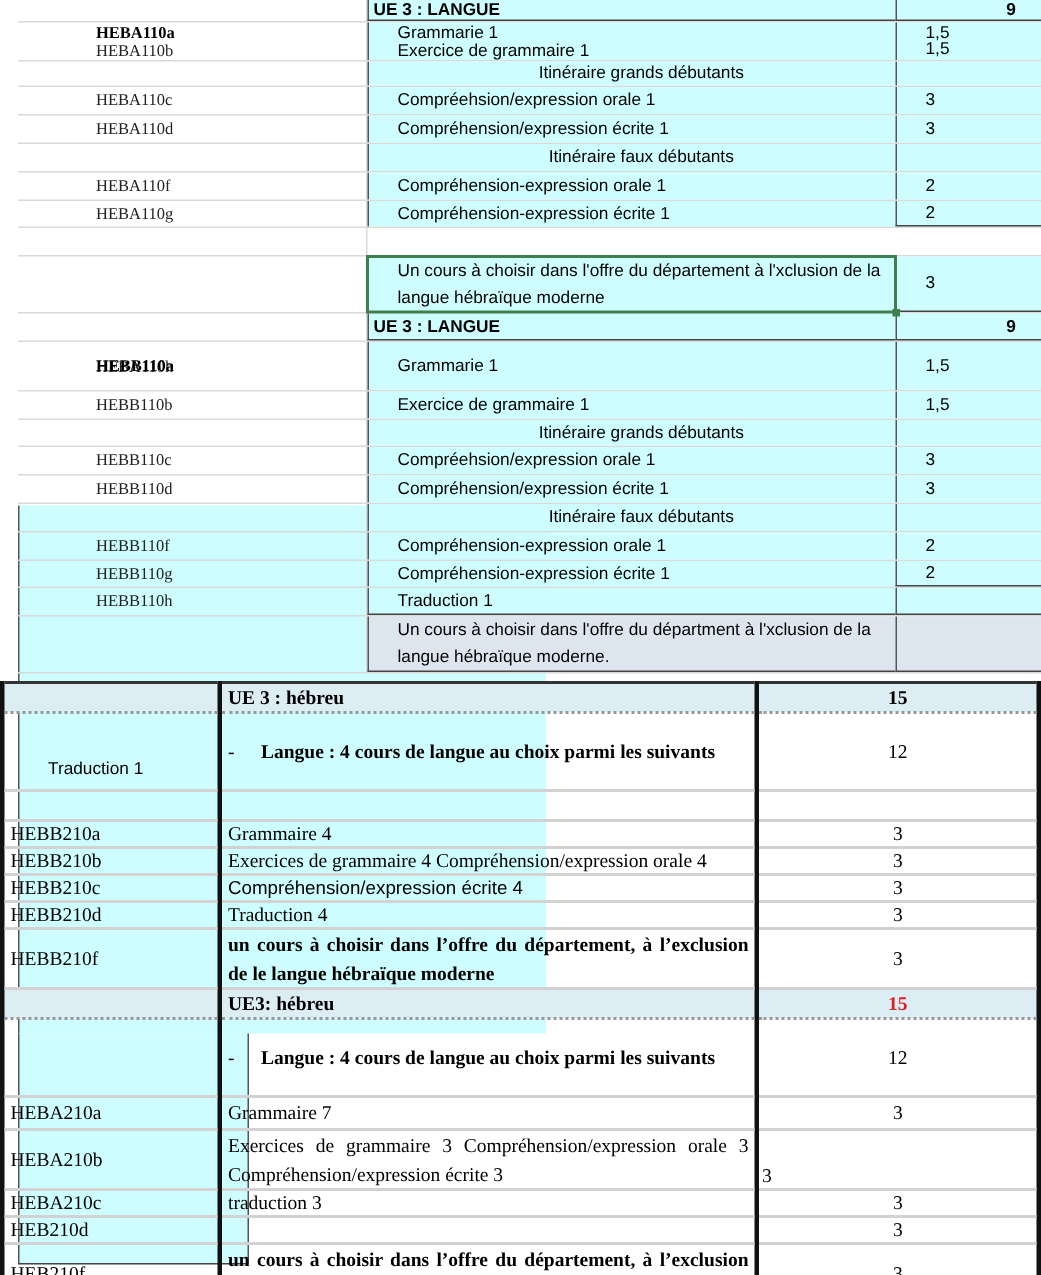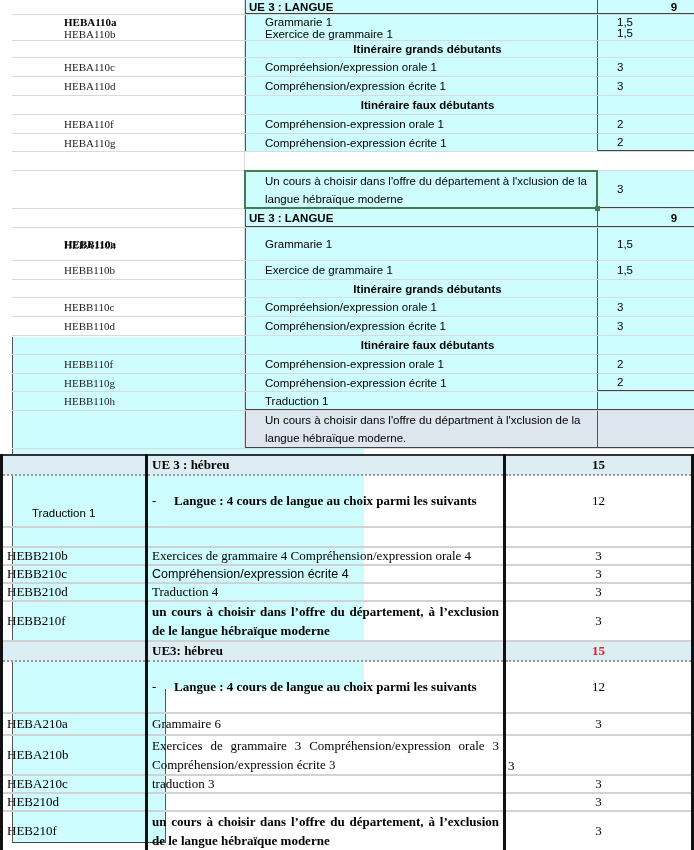--- a/index.html
+++ b/index.html
@@ -5,21 +5,21 @@
   * { box-sizing: border-box; margin: 0; padding: 0; }
   html, body { width: 694px; height: 850px; background: #ffffff; overflow: hidden; }
   body { position: relative; font-family: "Liberation Sans", sans-serif; color: #000; }
 
   
   .sheet { position: absolute; left: 12px; top: 0; width: 694px; }
   .srow { position: relative; display: flex; border-bottom: 1px solid #d9d9d9; }
   .scode { width: 185px; flex: 0 0 185px; padding-left: 4px; font-family: "Liberation Serif", serif; font-size: 11px; color: #222; display: flex; align-items: center; border-right: 1px solid #d9d9d9; margin-left: 48px; }
   .scode.bold { font-weight: bold; color: #000; }
   .slabel { width: 352px; flex: 0 0 352px; background: #cdfdfe; padding-left: 19px; font-size: 11.5px; display: flex; align-items: center; border-left: 1px solid #555; line-height: 18px; }
-  .slabel.center { justify-content: center; padding-left: 12px; padding-right: 0; font-weight: bold; }
+  .slabel.center { justify-content: center; padding-left: 12px; padding-right: 0; }
   .slabel.head { font-weight: bold; padding-left: 3px; border-bottom: 1px solid #444; }
   .svalue { width: 154px; flex: 0 0 154px; background: #cdfdfe; padding-left: 19px; font-size: 11.5px; display: flex; align-items: center; border-left: 1px solid #555; border-right: 1px solid #555; }
   .svalue.head { font-weight: bold; justify-content: center; padding-left: 0; border-bottom: 1px solid #444; }
   .slabel.wrap { align-items: center; }
   .slabel.grey, .svalue.grey { background: #dde5ef; }
   .svalue.grey { align-items: flex-end; justify-content: flex-end; padding-right: 3px; font-size: 10px; padding-bottom: 1px; }
   .selected { outline: 2px solid #3f7f4f; outline-offset: -1px; z-index: 2; }
   .sel-handle { position: absolute; width: 5px; height: 5px; background: #3f7f4f; right: -3px; bottom: -3px; }
   .cell-box-bottom { border-bottom: 1px solid #444; }
 
@@ -177,20 +177,25 @@
       <span class="dash" style="padding-left:0;">-</span><span>Langue : 4 cours de langue au choix parmi les suivants</span>
     </td>
     <td class="c3">12</td>
   </tr>
   <tr class="blank">
     <td class="c1"></td>
     <td class="c2"></td>
     <td class="c3"></td>
   </tr>
   <tr class="row">
+    <td class="c1">HEBB210a</td>
+    <td class="c2">Grammaire 4</td>
+    <td class="c3">3</td>
+  </tr>
+  <tr class="row">
     <td class="c1">HEBB210b</td>
     <td class="c2">Exercices de grammaire 4 Compréhension/expression orale 4</td>
     <td class="c3">3</td>
   </tr>
   <tr class="row">
     <td class="c1">HEBB210c</td>
     <td class="c2 sans">Compréhension/expression écrite 4</td>
     <td class="c3">3</td>
   </tr>
   <tr class="row">
@@ -211,21 +216,21 @@
   </tr>
   <tr class="langue">
     <td class="c1"></td>
     <td class="c2 bold">
       <span class="dash">-</span><span>Langue : 4 cours de langue au choix parmi les suivants</span>
     </td>
     <td class="c3">12</td>
   </tr>
   <tr class="row">
     <td class="c1" style="height:22px;">HEBA210a</td>
-    <td class="c2">Grammaire 6</td>
+    <td class="c2">Grammaire 7</td>
     <td class="c3">3</td>
   </tr>
   <tr class="tall">
     <td class="c1">HEBA210b</td>
     <td class="c2 just">Exercices de grammaire 3 Compréhension/expression orale 3 Compréhension/expression écrite 3</td>
     <td class="c3 left-val">3</td>
   </tr>
   <tr class="row">
     <td class="c1">HEBA210c</td>
     <td class="c2">traduction 3</td>

